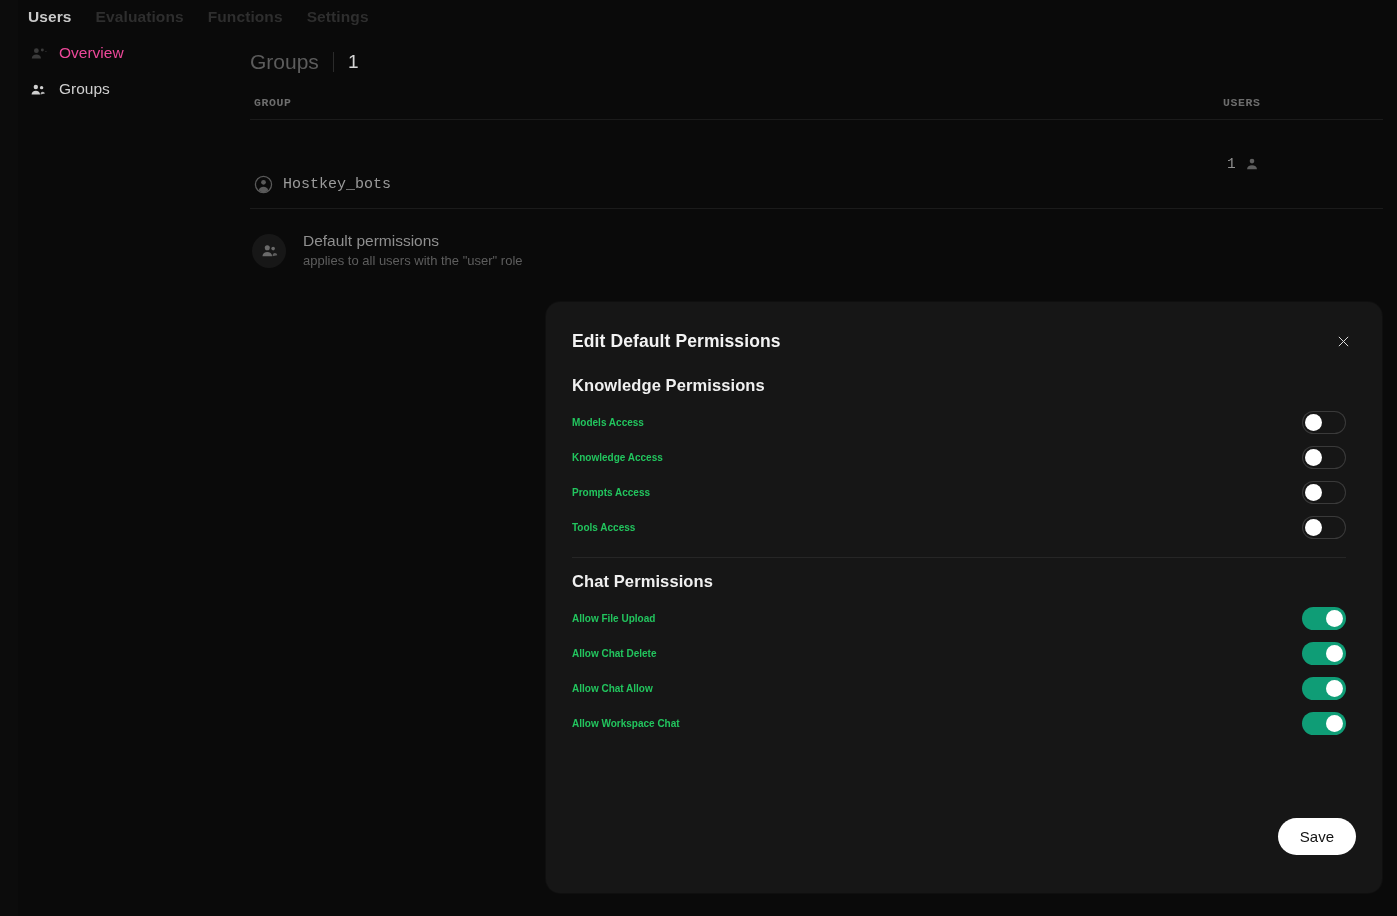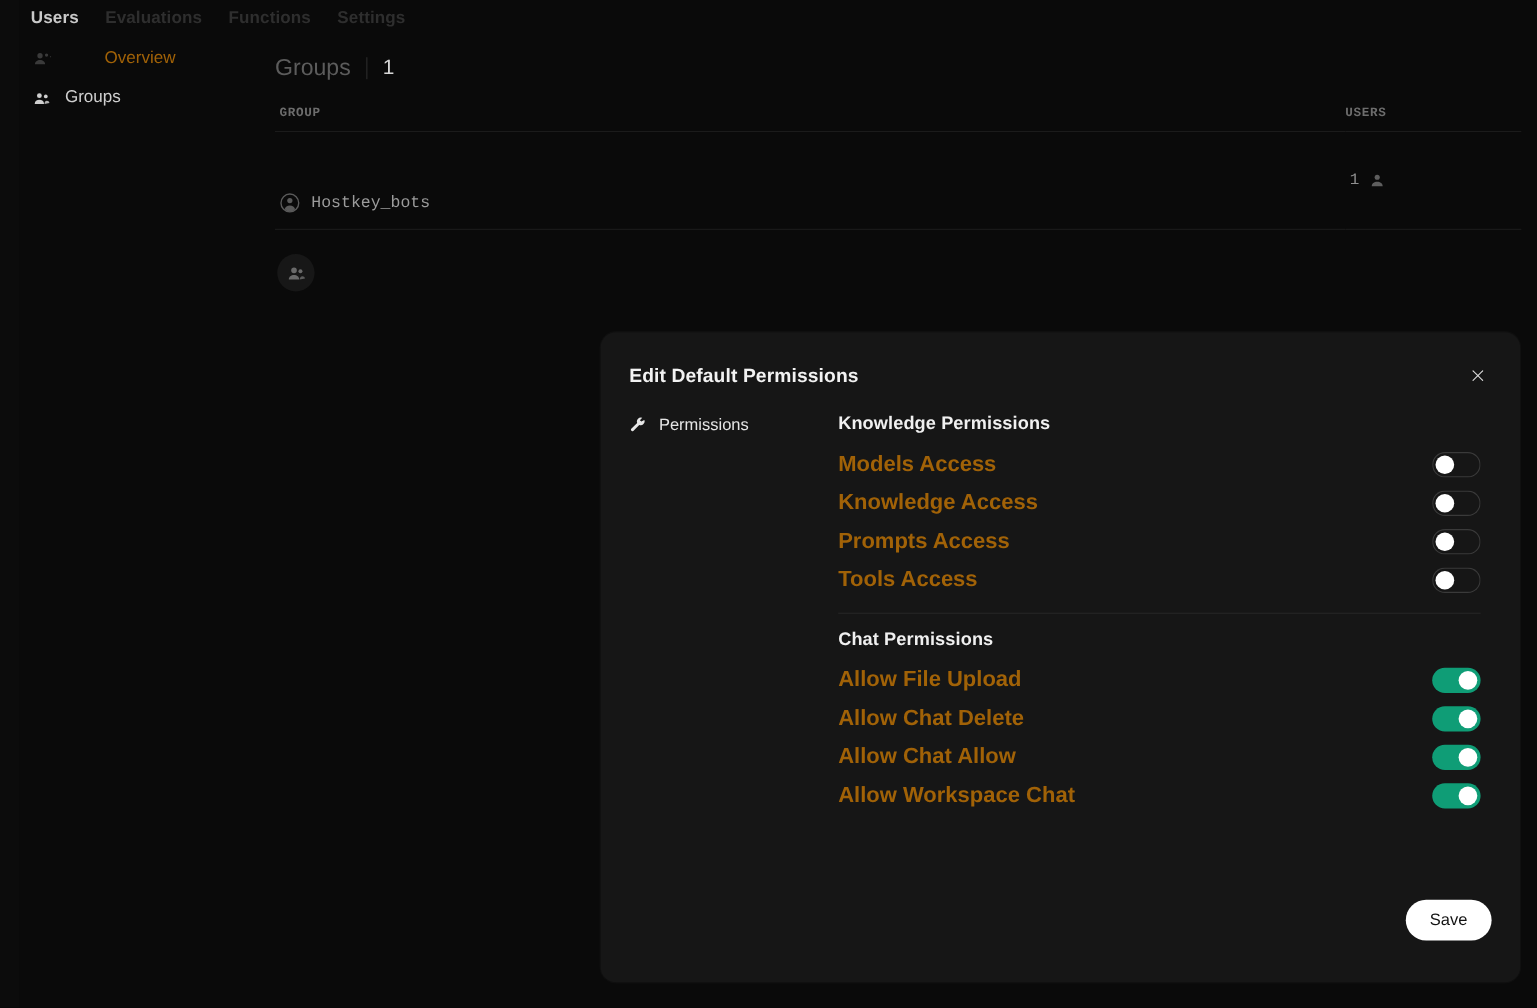--- a/index.html
+++ b/index.html
@@ -55,21 +55,21 @@
     display: flex;
     align-items: center;
     gap: 12px;
     cursor: pointer;
   }
   .nav-item .ico { width: 17px; height: 17px; display: block; flex: 0 0 17px; }
   .nav-item .lbl {
     font-size: 15.5px;
     font-weight: 500;
   }
-  .nav-item.dim .lbl { color: #a16207; margin-left: 36px; }
+  .nav-item.dim .lbl { color: #ec4899; }
   .nav-item.dim .ico { fill: #3a3a3a; }
   .nav-item.on .lbl { color: #cfcfcf; }
   .nav-item.on .ico { fill: #cfcfcf; }
 
   
   .main {
     position: absolute;
     left: 250px; top: 44px;
     right: 14px;
   }
@@ -229,23 +229,23 @@
     letter-spacing: 0.1px;
   }
   .sec-title.second { margin-top: 0; }
   .perm-row {
     display: flex;
     align-items: center;
     justify-content: space-between;
     height: 35px;
   }
   .perm-label {
-    font-size: 20px;
+    font-size: 10px;
     font-weight: 600;
-    color: #a16207;
+    color: #22c55e;
   }
   .divider {
     height: 1px;
     background: #262626;
     margin: 12px 0 14px 0;
   }
   
   .tgl {
     width: 44px; height: 23px;
     border-radius: 999px;
@@ -363,43 +363,39 @@
 
     <div class="defperm">
       <div class="badge">
         <svg viewBox="0 0 24 24">
           <circle cx="9.2" cy="8.6" r="3.2"></circle>
           <circle cx="16.6" cy="9.6" r="2.3"></circle>
           <path d="M3.2 19.2c0-3.4 2.7-5.3 6-5.3s6 1.9 6 5.3z"></path>
           <path d="M15.8 19.2c0-2.3 1.1-3.9 3-3.9 1.5 0 2.6 1 3 2.6" opacity="0.85"></path>
         </svg>
       </div>
+      <div>
+        <div class="dp-title">Default permissions</div>
+        <div class="dp-sub">applies to all users with the "user" role</div>
+      </div>
     </div>
   </div>
 
   <div class="modal">
     <div class="modal-head">
       <div class="modal-title">Edit Default Permissions</div>
       <div class="close-btn">
         <svg viewBox="0 0 24 24">
           <line x1="5" y1="5" x2="19" y2="19" stroke-linecap="round"></line>
           <line x1="19" y1="5" x2="5" y2="19" stroke-linecap="round"></line>
         </svg>
       </div>
     </div>
 
     <div class="modal-body">
-      <div class="side-tabs">
-        <div class="side-tab">
-          <svg class="wrench" viewBox="0 0 24 24">
-            <path d="M20.6 4.1a5.3 5.3 0 0 1-6.9 6.9L5.6 19.1a2 2 0 0 1-2.8-2.8l8.1-8.1a5.3 5.3 0 0 1 6.9-6.9l-3.2 3.2 1.9 1.9z"></path>
-          </svg>
-          <span class="st-lbl">Permissions</span>
-        </div>
-      </div>
 
       <div class="panes">
 
         <div class="sec-title">Knowledge Permissions</div>
 
         <div class="perm-row">
           <span class="perm-label">Models Access</span>
           <div class="tgl off">
               <span class="knob"></span>
             </div>

